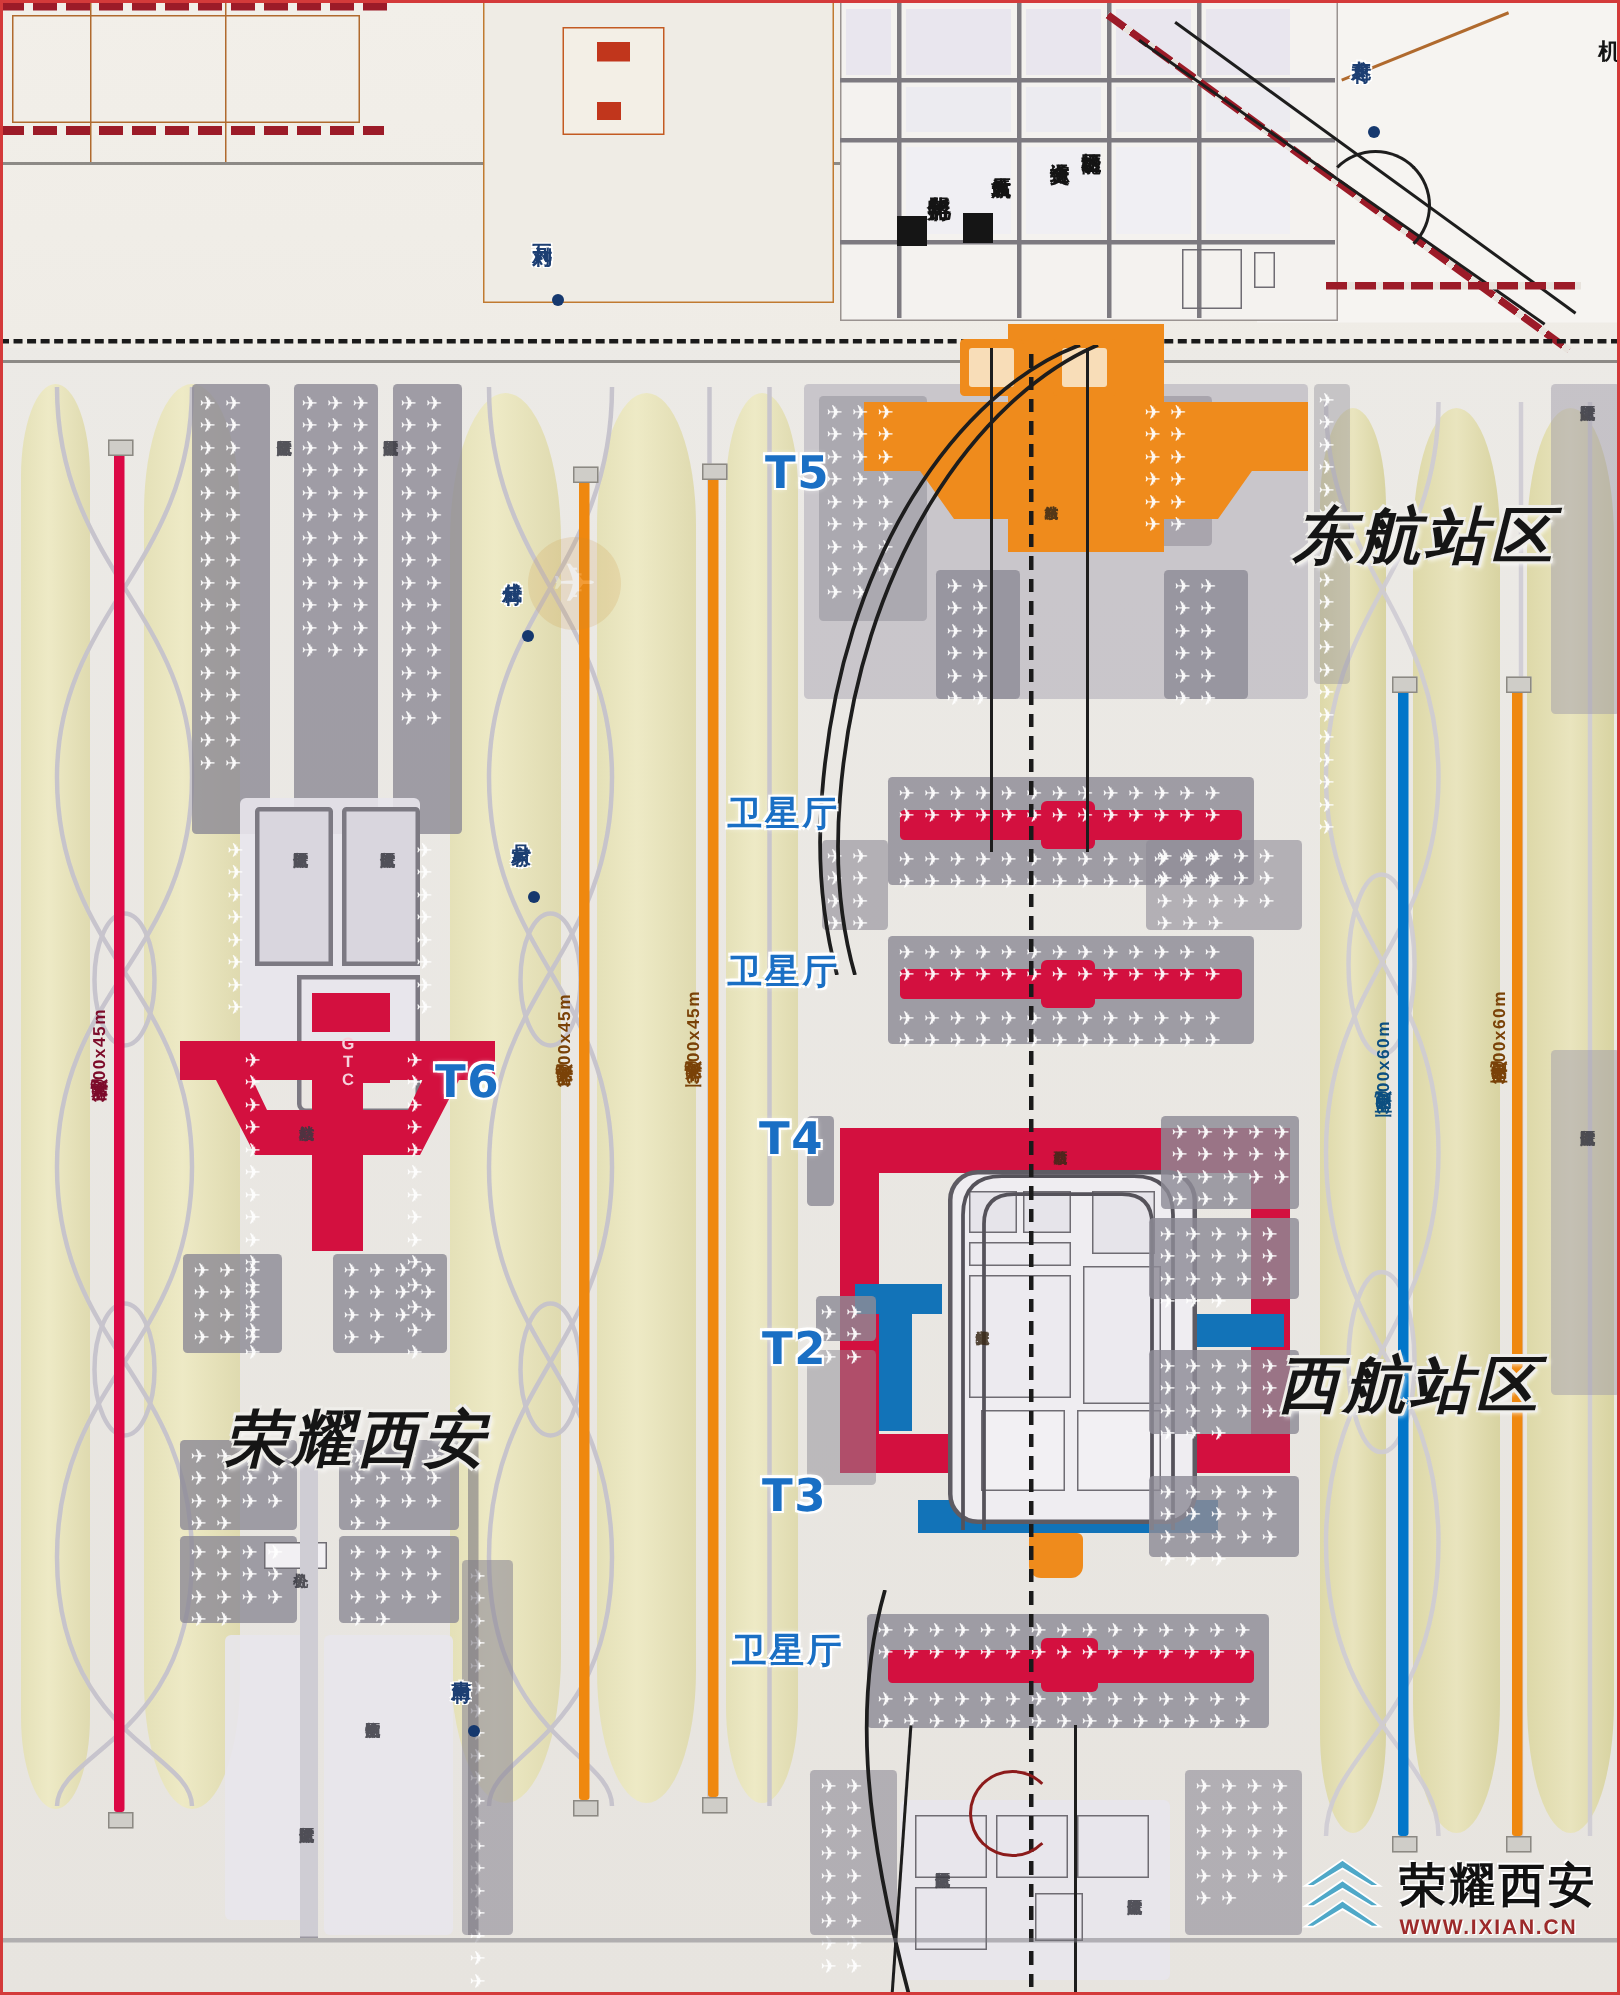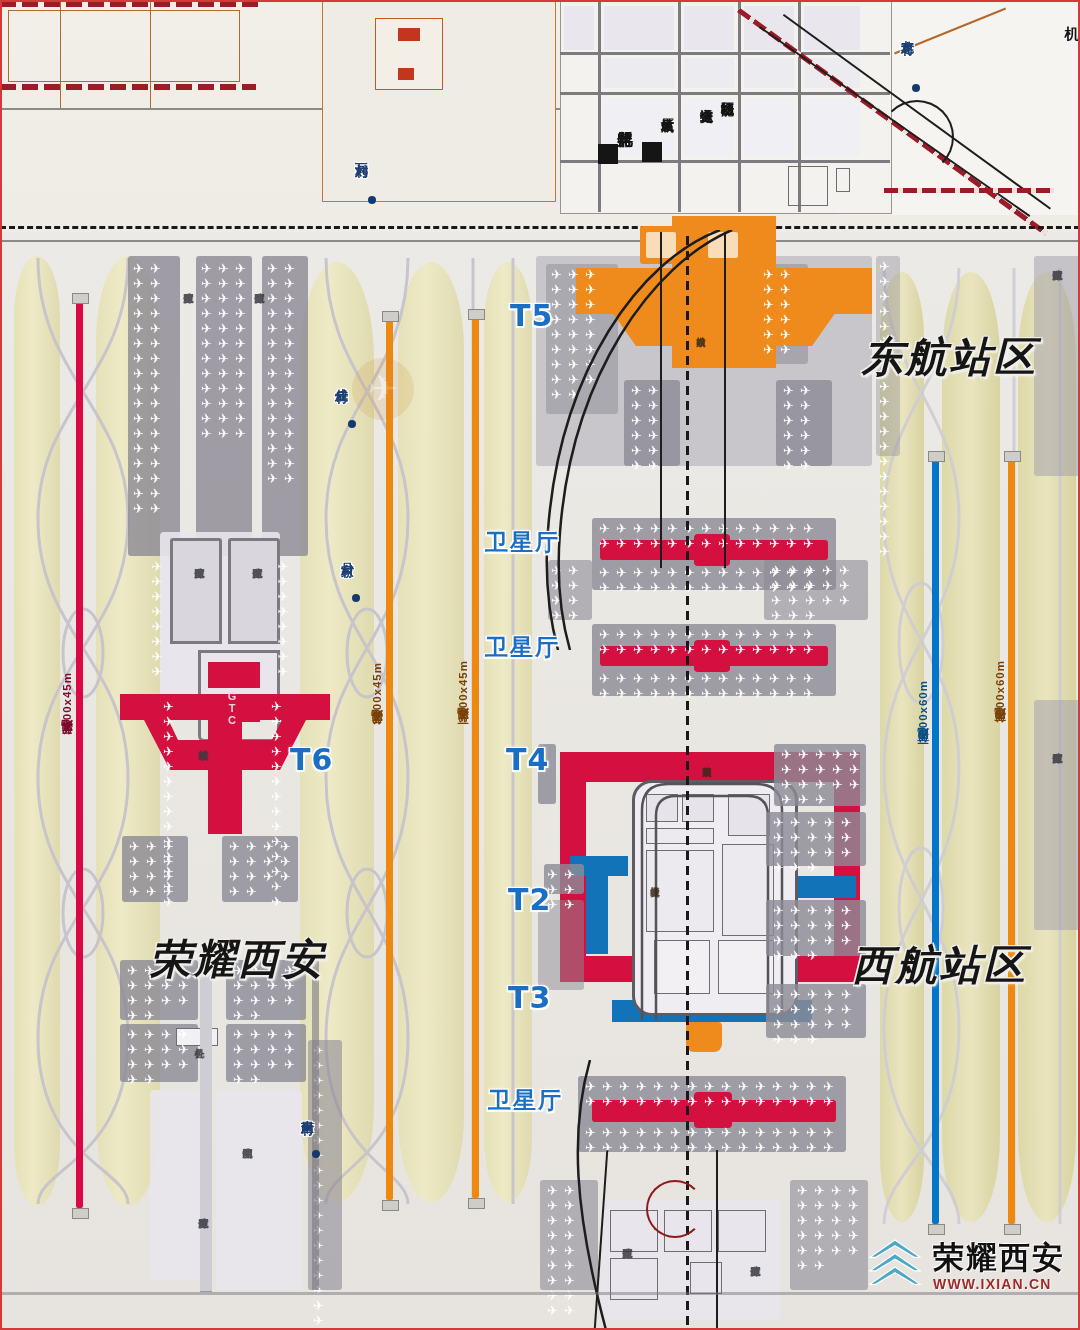--- a/index.html
+++ b/index.html
@@ -1074,30 +1074,30 @@
   <div class="road" style="left:312px;top:960px;width:7px;height:330px;opacity:.6;"></div>
   <div class="road" style="left:0px;top:1292px;width:1080px;height:3px;opacity:.5;"></div>
 
   <div class="wm">
     <div class="wm-logo">✈</div>
   </div>
 
   <div id="zone-layer">
       <div class="zonename" style="left: 862px; top: 330px;">东航站区</div>
       <div class="zonename" style="left: 150px; top: 932px;">荣耀西安</div>
-      <div class="zonename" style="left: 852px; top: 938px;">西航站区</div>
+      <div class="zonename" style="left: 852px; top: 896px;">西航站区</div>
     </div>
   <div id="terminal-layer">
       <div class="tlabel big" style="left: 510px; top: 298px;">T5</div>
       <div class="tlabel sat" style="left: 485px; top: 527px;">卫星厅</div>
       <div class="tlabel sat" style="left: 485px; top: 632px;">卫星厅</div>
       <div class="tlabel big" style="left: 506px; top: 742px;">T4</div>
       <div class="tlabel big" style="left: 508px; top: 882px;">T2</div>
       <div class="tlabel big" style="left: 508px; top: 980px;">T3</div>
-      <div class="tlabel big" style="left: 290px; top: 742px;">T6</div>
+      <div class="tlabel big" style="left: 290px; top: 704px;">T6</div>
       <div class="tlabel sat" style="left: 488px; top: 1085px;">卫星厅</div>
     </div>
   <div id="village-layer">
       <div class="vlabel" style="left: 352px; top: 152px;">瓦刘村</div>
       <div class="vdot" style="left: 368px; top: 196px;"></div>
       <div class="vlabel" style="left: 898px; top: 30px;">龙枣村</div>
       <div class="vdot" style="left: 912px; top: 84px;"></div>
       <div class="vlabel" style="left: 332px; top: 378px;">成任村</div>
       <div class="vdot" style="left: 348px; top: 420px;"></div>
       <div class="vlabel" style="left: 338px; top: 552px;">吕家村</div>

